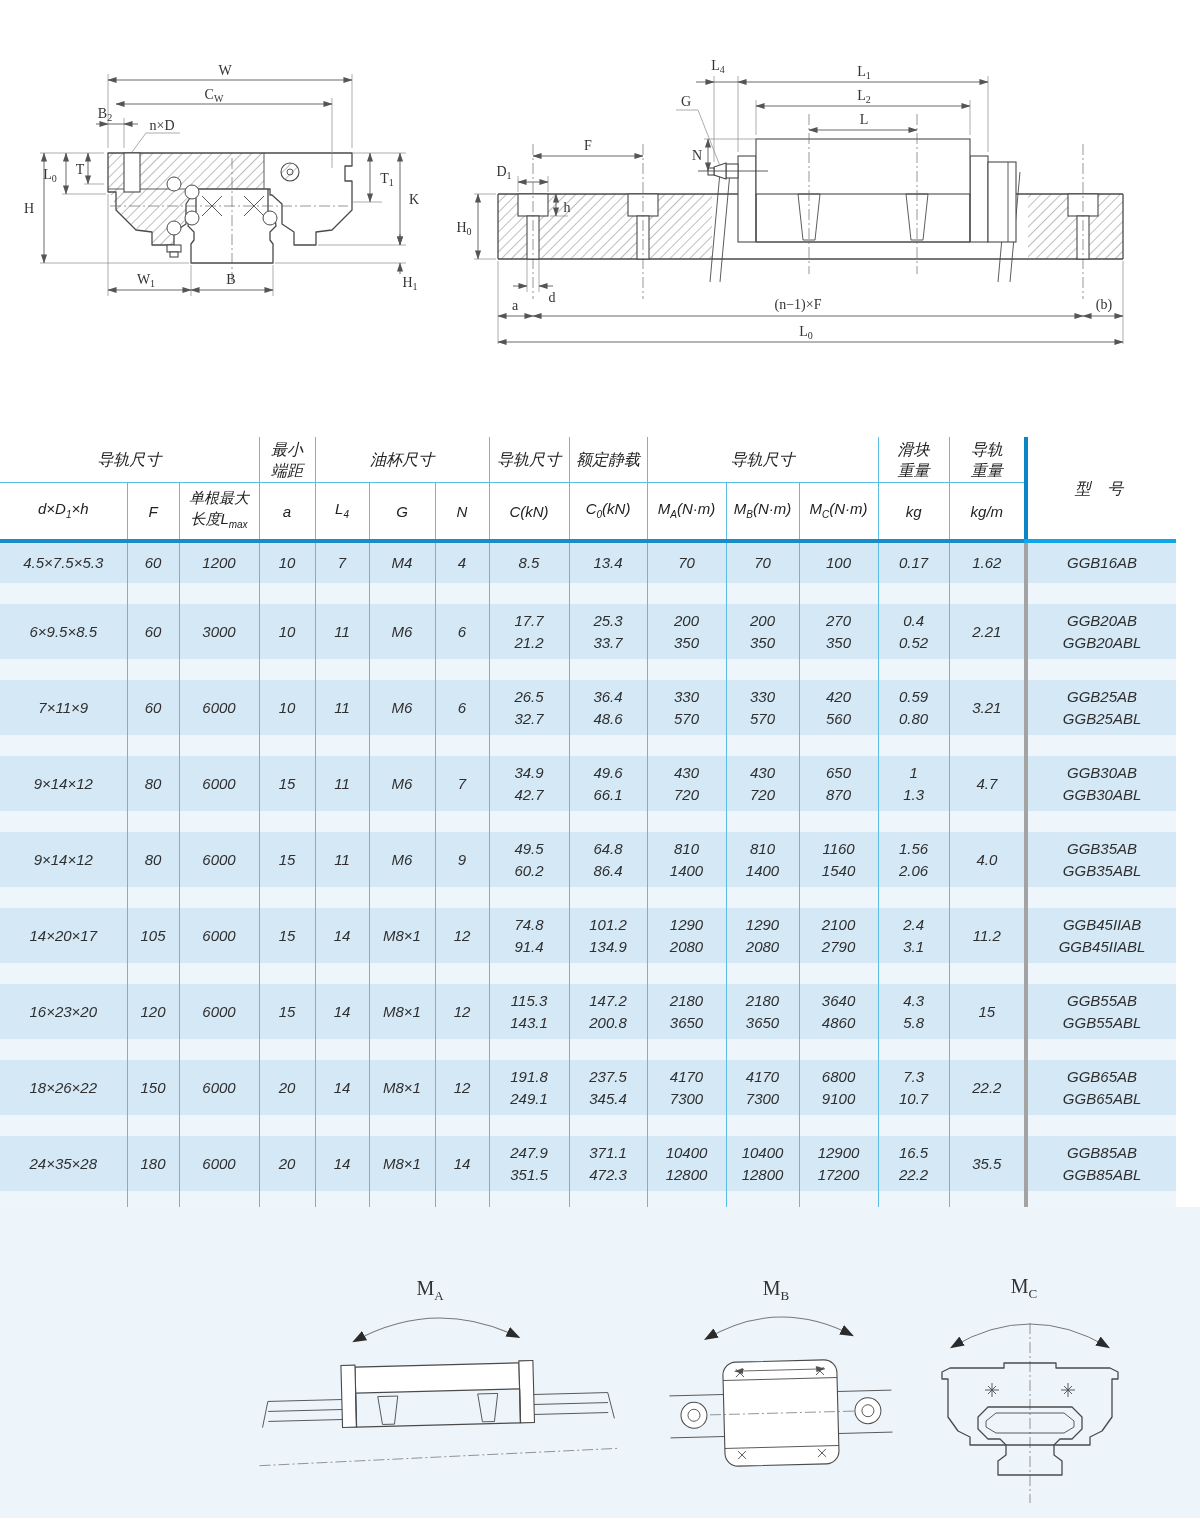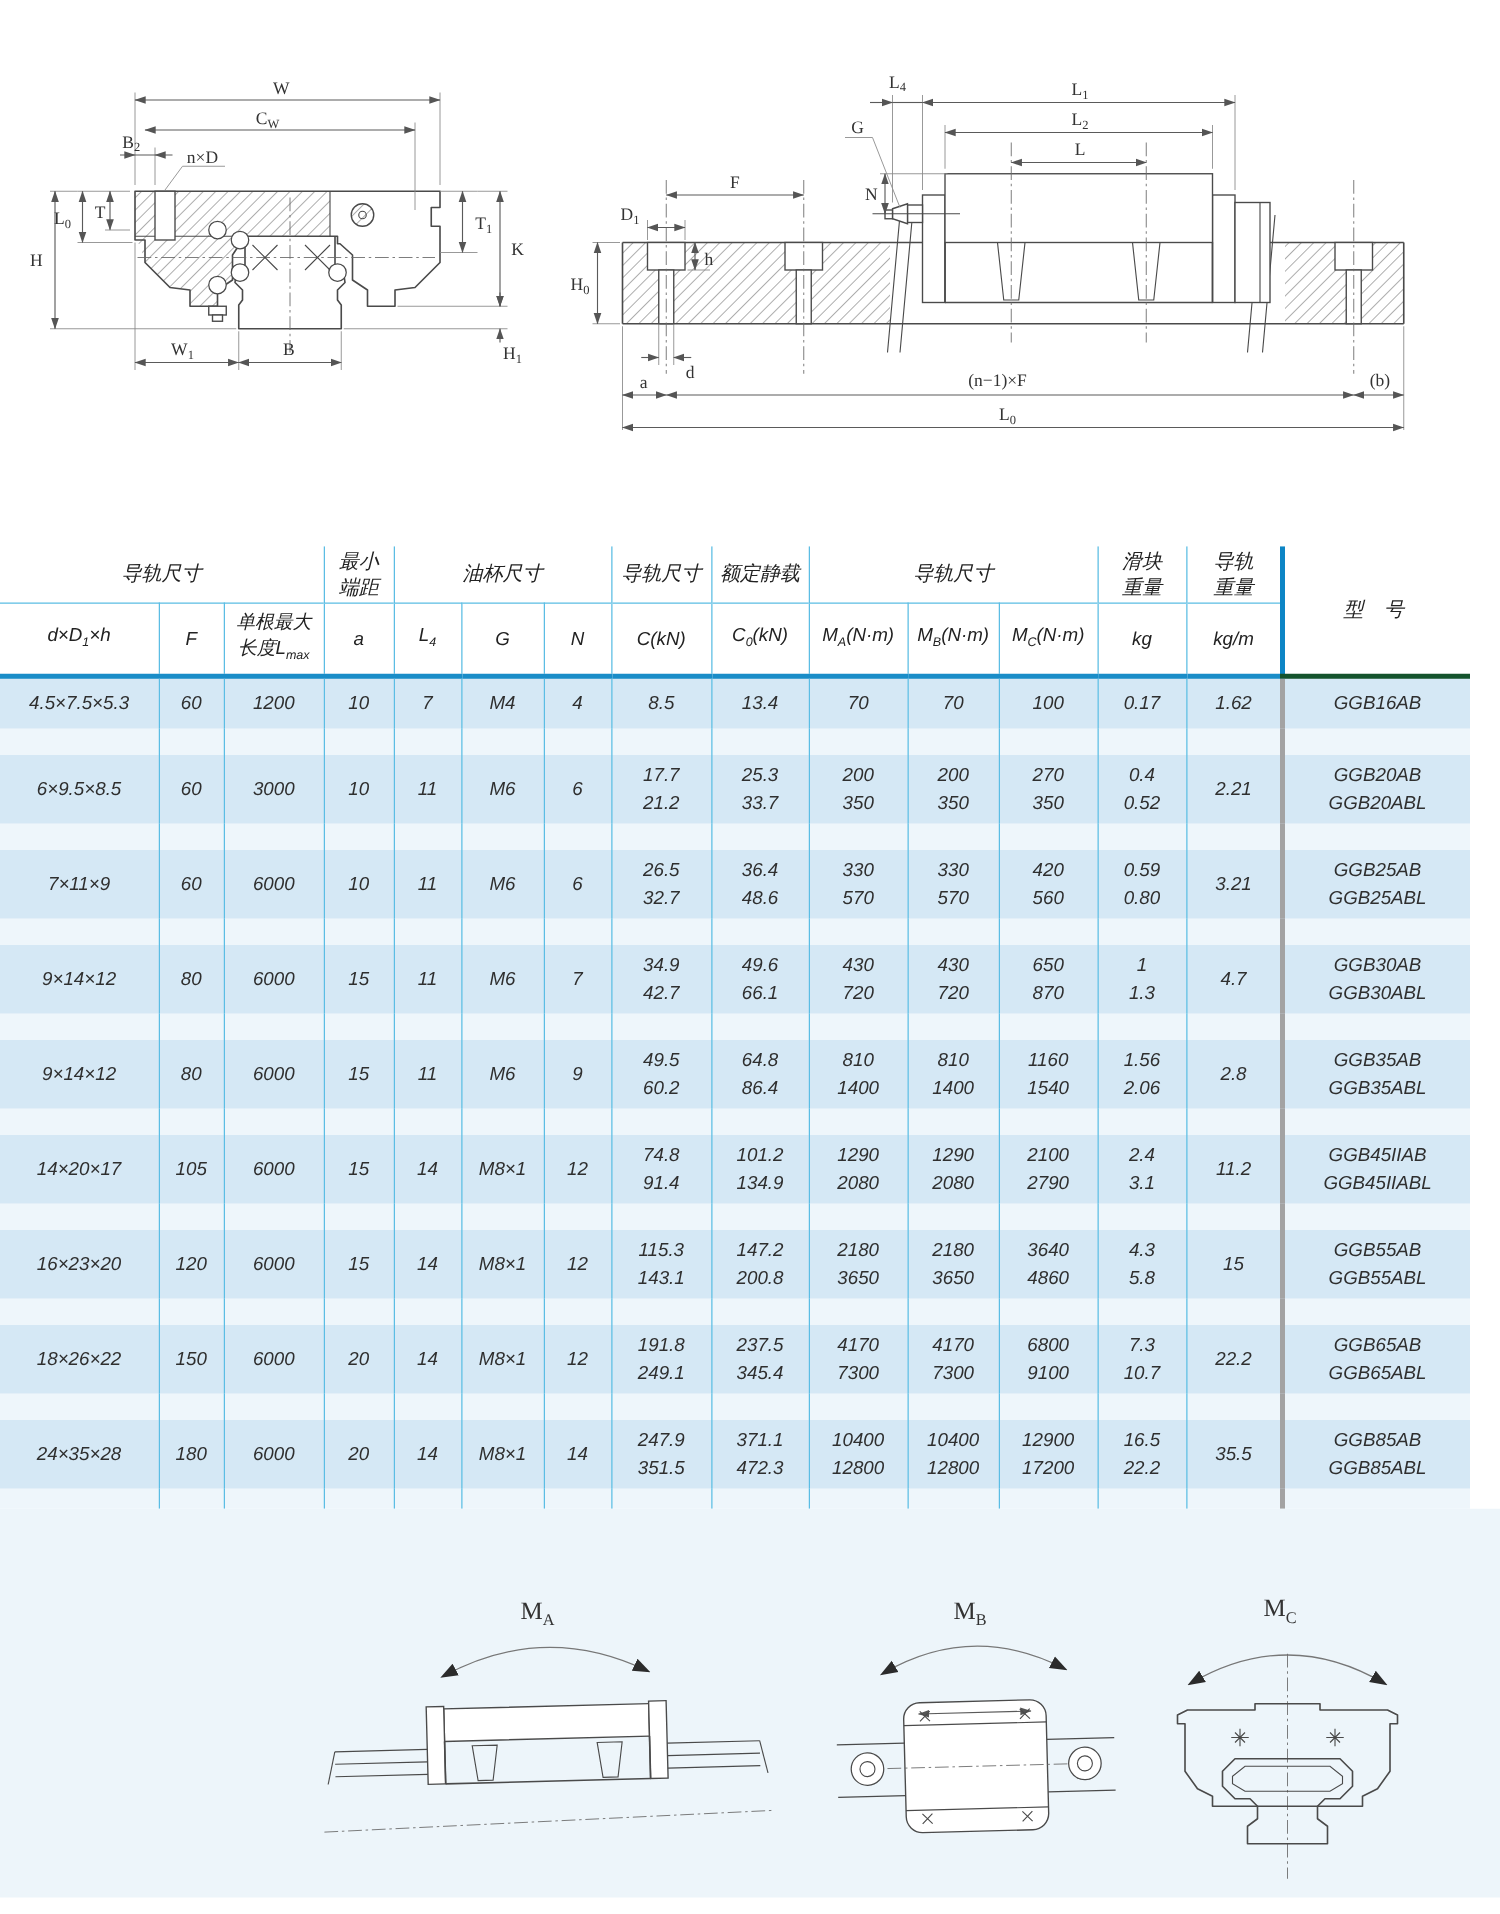--- a/index.html
+++ b/index.html
@@ -27,21 +27,21 @@
   
   .spec-table{border-collapse:collapse;table-layout:fixed;width:1176px;margin:0;font-style:italic;}
   .spec-table th,.spec-table td{
     padding:0;text-align:center;vertical-align:middle;
     border-right:1px solid #5bbde4;font-weight:normal;
   }
   .spec-table th:last-child,.spec-table td:last-child{border-right:none;}
   .spec-table th{font-size:16px;color:#222;line-height:21px;}
   .spec-table .gh-row th{height:45px;}
   .spec-table .sub-row th{height:56px;border-top:1px solid #5bbde4;border-bottom:4px solid #1a8dc8;font-size:15px;}
-  .spec-table th.model-th{border-top:none;border-left:4px solid #0d85c5;border-bottom:4px solid #14532d;letter-spacing:6px;}
+  .spec-table th.model-th{border-top:none;border-left:4px solid #0d85c5;border-bottom:4px solid #0ea5e9;letter-spacing:6px;}
   .spec-table td{font-size:15px;line-height:22px;background:#d5e8f5;}
   .spec-table td.model-cell{border-left:4px solid #a3a3a3;}
   .spec-table tr.data{height:55px;}
   .spec-table tr.data.single{height:42px;}
   .spec-table tr.gap{height:21px;}
   .spec-table tr.gap td{background:#eef6fb;}
   .spec-table tr.gap.end{height:16px;}
   sub{font-size:10px;}
   
   .bottom-section{position:relative;height:311px;background:#edf5fa;}
@@ -454,21 +454,21 @@
         <td>15</td>
         <td>11</td>
         <td>M6</td>
         <td>9</td>
         <td>49.5<br>60.2</td>
         <td>64.8<br>86.4</td>
         <td>810<br>1400</td>
         <td>810<br>1400</td>
         <td>1160<br>1540</td>
         <td>1.56<br>2.06</td>
-        <td>2.8</td>
+        <td>4.0</td>
         <td class="model-cell">GGB35AB<br>GGB35ABL</td>
       </tr>
       <tr class="gap">
         <td></td>
         <td></td>
         <td></td>
         <td></td>
         <td></td>
         <td></td>
         <td></td>

